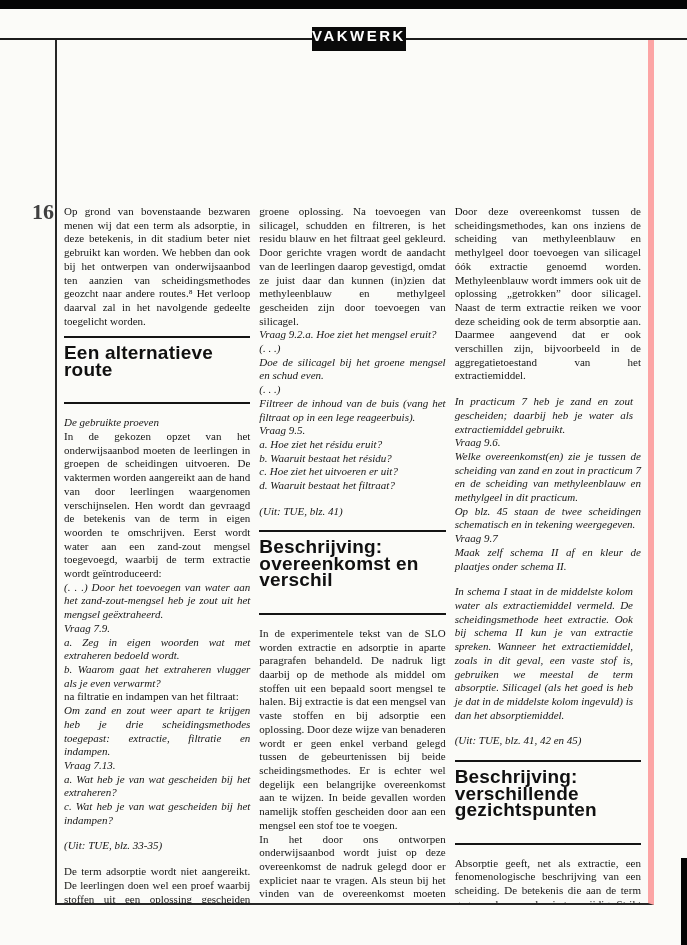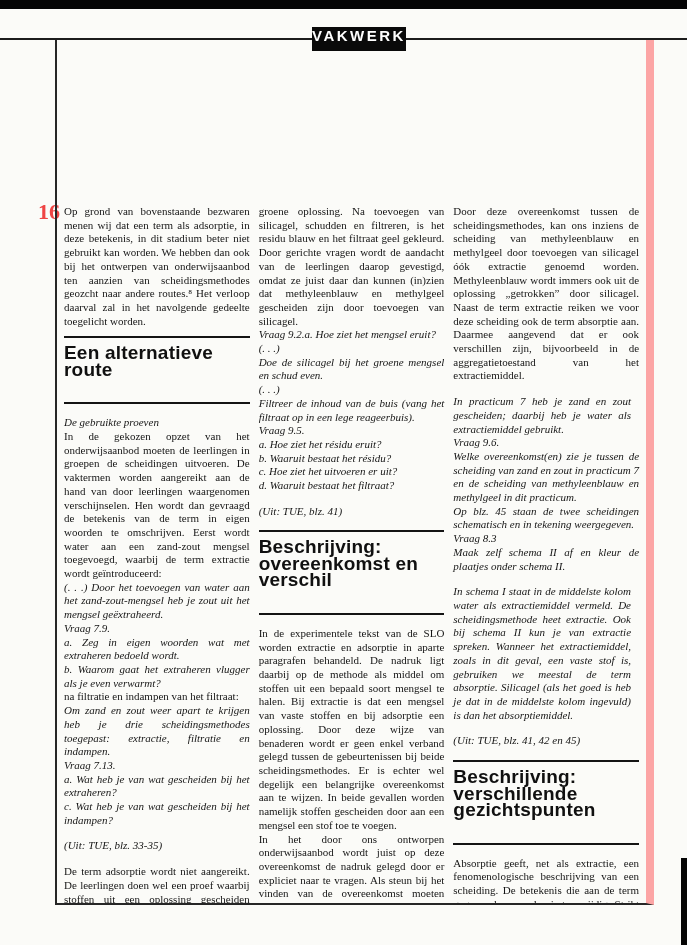--- a/index.html
+++ b/index.html
@@ -12,26 +12,26 @@
   .scan-strip-right{position:absolute;right:0;top:858px;width:6px;height:87px;background:#050505;}
   .masthead-rule{position:absolute;left:0;top:38px;width:687px;height:0;border-top:2px solid #1c1c1c;}
   .masthead-box{
     position:absolute;left:312px;top:27px;width:94px;height:24px;
     background:#0a0a0a;color:#fff;display:flex;align-items:flex-start;justify-content:center;
     font-family:"Liberation Sans","DejaVu Sans",sans-serif;font-weight:bold;
     font-size:15px;letter-spacing:2.5px;
   }
   .page-frame{
     position:absolute;left:55px;top:40px;width:599px;height:865px;box-sizing:border-box;
-    border-left:2px solid #262626;border-right:8px solid #fca5a5;border-bottom:2px solid #262626;
+    border-left:2px solid #262626;border-right:6px solid #fca5a5;border-bottom:2px solid #262626;
     padding:165px 7px 0 7px;overflow:hidden;
   }
   .page-number{
-    position:absolute;left:22px;top:199px;width:38px;
-    font-size:22px;font-weight:bold;text-align:right;color:#ef4444;
+    position:absolute;left:16px;top:199px;width:38px;
+    font-size:22px;font-weight:bold;text-align:right;color:#404040;
   }
   .columns{display:flex;gap:9px;}
   .col{flex:1;min-width:0;font-size:11px;line-height:13.7px;text-align:justify;}
   .b-p{margin:0;}
   .b-line{margin:0;}
   .b-i{margin:0;font-style:italic;}
   .b-igap{margin:12px 8px 0 0;font-style:italic;}
   .b-subhead{margin:0;font-style:italic;}
   .b-cite{margin:12px 0;font-style:italic;}
   .b-heading{margin:8px 0 12px 0;}
@@ -98,21 +98,21 @@
         </div>
         <div class="b-p">In de experimentele tekst van de SLO worden extractie en adsorptie in aparte paragrafen behandeld. De nadruk ligt daarbij op de methode als middel om stoffen uit een bepaald soort mengsel te halen. Bij extractie is dat een mengsel van vaste stoffen en bij adsorptie een oplossing. Door deze wijze van benaderen wordt er geen enkel verband gelegd tussen de gebeurtenissen bij beide scheidingsmethodes. Er is echter wel degelijk een belangrijke overeenkomst aan te wijzen. In beide gevallen worden namelijk stoffen gescheiden door aan een mengsel een stof toe te voegen.</div>
         <div class="b-p">In het door ons ontworpen onderwijsaanbod wordt juist op deze overeenkomst de nadruk gelegd door er expliciet naar te vragen. Als steun bij het vinden van de overeenkomst moeten leerlingen de uitgevoerde handelingen en waarnemingen opschrijven in een voorgedrukt schema. Daarin is al een zekere ordening aangebracht, zodat bij juist invullen, het uitgangsmengsel, de toegevoegde en de stoffen na scheiding in aparte kolommen staan. In de figuur op blz. 6 staat dit geïllustreerd voor de scheiding van zand en</div>
       </div>
     <div class="col">
         <div class="b-p">Door deze overeenkomst tussen de scheidingsmethodes, kan ons inziens de scheiding van methyleenblauw en methylgeel door toevoegen van silicagel óók extractie genoemd worden. Methyleenblauw wordt immers ook uit de oplossing „getrokken” door silicagel. Naast de term extractie reiken we voor deze scheiding ook de term absorptie aan. Daarmee aangevend dat er ook verschillen zijn, bijvoorbeeld in de aggregatietoestand van het extractiemiddel.</div>
         <div class="b-igap">In practicum 7 heb je zand en zout gescheiden; daarbij heb je water als extractiemiddel gebruikt.</div>
         <div class="b-i">Vraag 9.6.</div>
         <div class="b-i">Welke overeenkomst(en) zie je tussen de scheiding van zand en zout in practicum 7 en de scheiding van methyleenblauw en methylgeel in dit practicum.</div>
         <div class="b-i">Op blz. 45 staan de twee scheidingen schematisch en in tekening weergegeven.</div>
-        <div class="b-i">Vraag 8.3</div>
+        <div class="b-i">Vraag 9.7</div>
         <div class="b-i">Maak zelf schema II af en kleur de plaatjes onder schema II.</div>
         <div class="b-igap">In schema I staat in de middelste kolom water als extractiemiddel vermeld. De scheidingsmethode heet extractie. Ook bij schema II kun je van extractie spreken. Wanneer het extractiemiddel, zoals in dit geval, een vaste stof is, gebruiken we meestal de term absorptie. Silicagel (als het goed is heb je dat in de middelste kolom ingevuld) is dan het absorptiemiddel.</div>
         <div class="b-cite">(Uit: TUE, blz. 41, 42 en 45)</div>
         <div class="b-heading">
           <div class="hrule"></div>
           <span class="htext">Beschrijving: verschillende gezichtspunten</span>
           <div class="hrule"></div>
         </div>
         <div class="b-p">Absorptie geeft, net als extractie, een fenomenologische beschrijving van een scheiding. De betekenis die aan de term gegeven kan worden is tweezijdig. Strikt genomen betekent het woord „trekken uit of vanaf (ab)”. Volgens Van Dale is het echter „opnemen in”¹¹. Deze betekeniswisseling kon gemakkelijk ontstaan, omdat beide effecten aan elkaar gekoppeld zijn. Daar zijn leerlingen ook mee ver-</div>
       </div>

